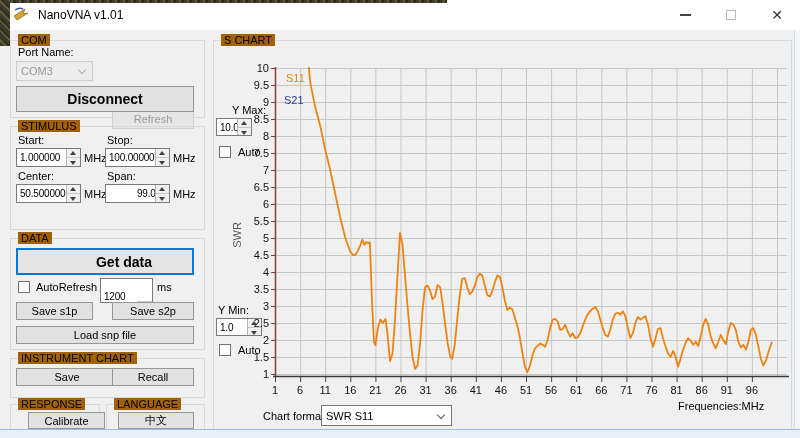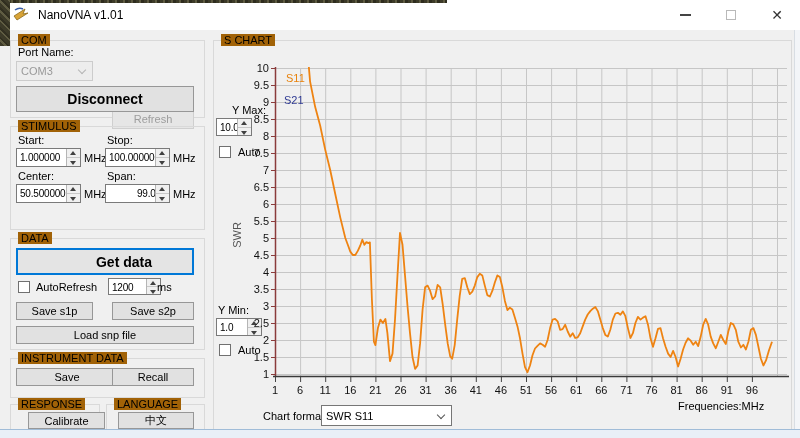--- a/index.html
+++ b/index.html
@@ -125,34 +125,34 @@
     </span>
 </div>
 <span class="lbl" style="left:173px;top:188px;">MHz</span>
 
 <div class="group" style="left:10px;top:238px;width:195px;height:112px;">
   <span class="group-label">DATA</span>
 </div>
 <div class="btn big primary" style="left:16px;top:248px;width:178px;height:27px;">Get data</div>
 <span class="cb" style="left:18px;top:281px;"></span>
 <span class="lbl" style="left:36px;top:281px;">AutoRefresh</span>
-<div class="spin" style="left:108px;top:278px;width:53px;height:17px;">
+<div class="spin" style="left:100px;top:278px;width:53px;height:25px;align-items:flex-end;">
   <span class="spin-val">1200</span>
   <span class="spin-btns">
       <i class="up"></i>
       <i class="dn"></i>
     </span>
 </div>
 <span class="lbl" style="left:157px;top:281px;">ms</span>
 <div class="btn" style="left:16px;top:302px;width:77px;height:18px;">Save s1p</div>
 <div class="btn" style="left:112px;top:302px;width:82px;height:18px;">Save s2p</div>
 <div class="btn" style="left:16px;top:326px;width:178px;height:18px;">Load snp file</div>
 
 <div class="group" style="left:10px;top:358px;width:195px;height:40px;">
-  <span class="group-label">INSTRUMENT DATA</span>
+  <span class="group-label">INSTRUMENT CHART</span>
 </div>
 <div class="btn" style="left:16px;top:368px;width:102px;height:18px;">Save</div>
 <div class="btn" style="left:112px;top:368px;width:82px;height:18px;">Recall</div>
 
 <div class="group" style="left:10px;top:404px;width:90px;height:33px;">
   <span class="group-label">RESPONSE</span>
 </div>
 <div class="btn" style="left:16px;top:412px;width:77px;height:17px;margin-left:12px;">Calibrate</div>
 <div class="group" style="left:106px;top:404px;width:99px;height:33px;">
   <span class="group-label">LANGUAGE</span>

